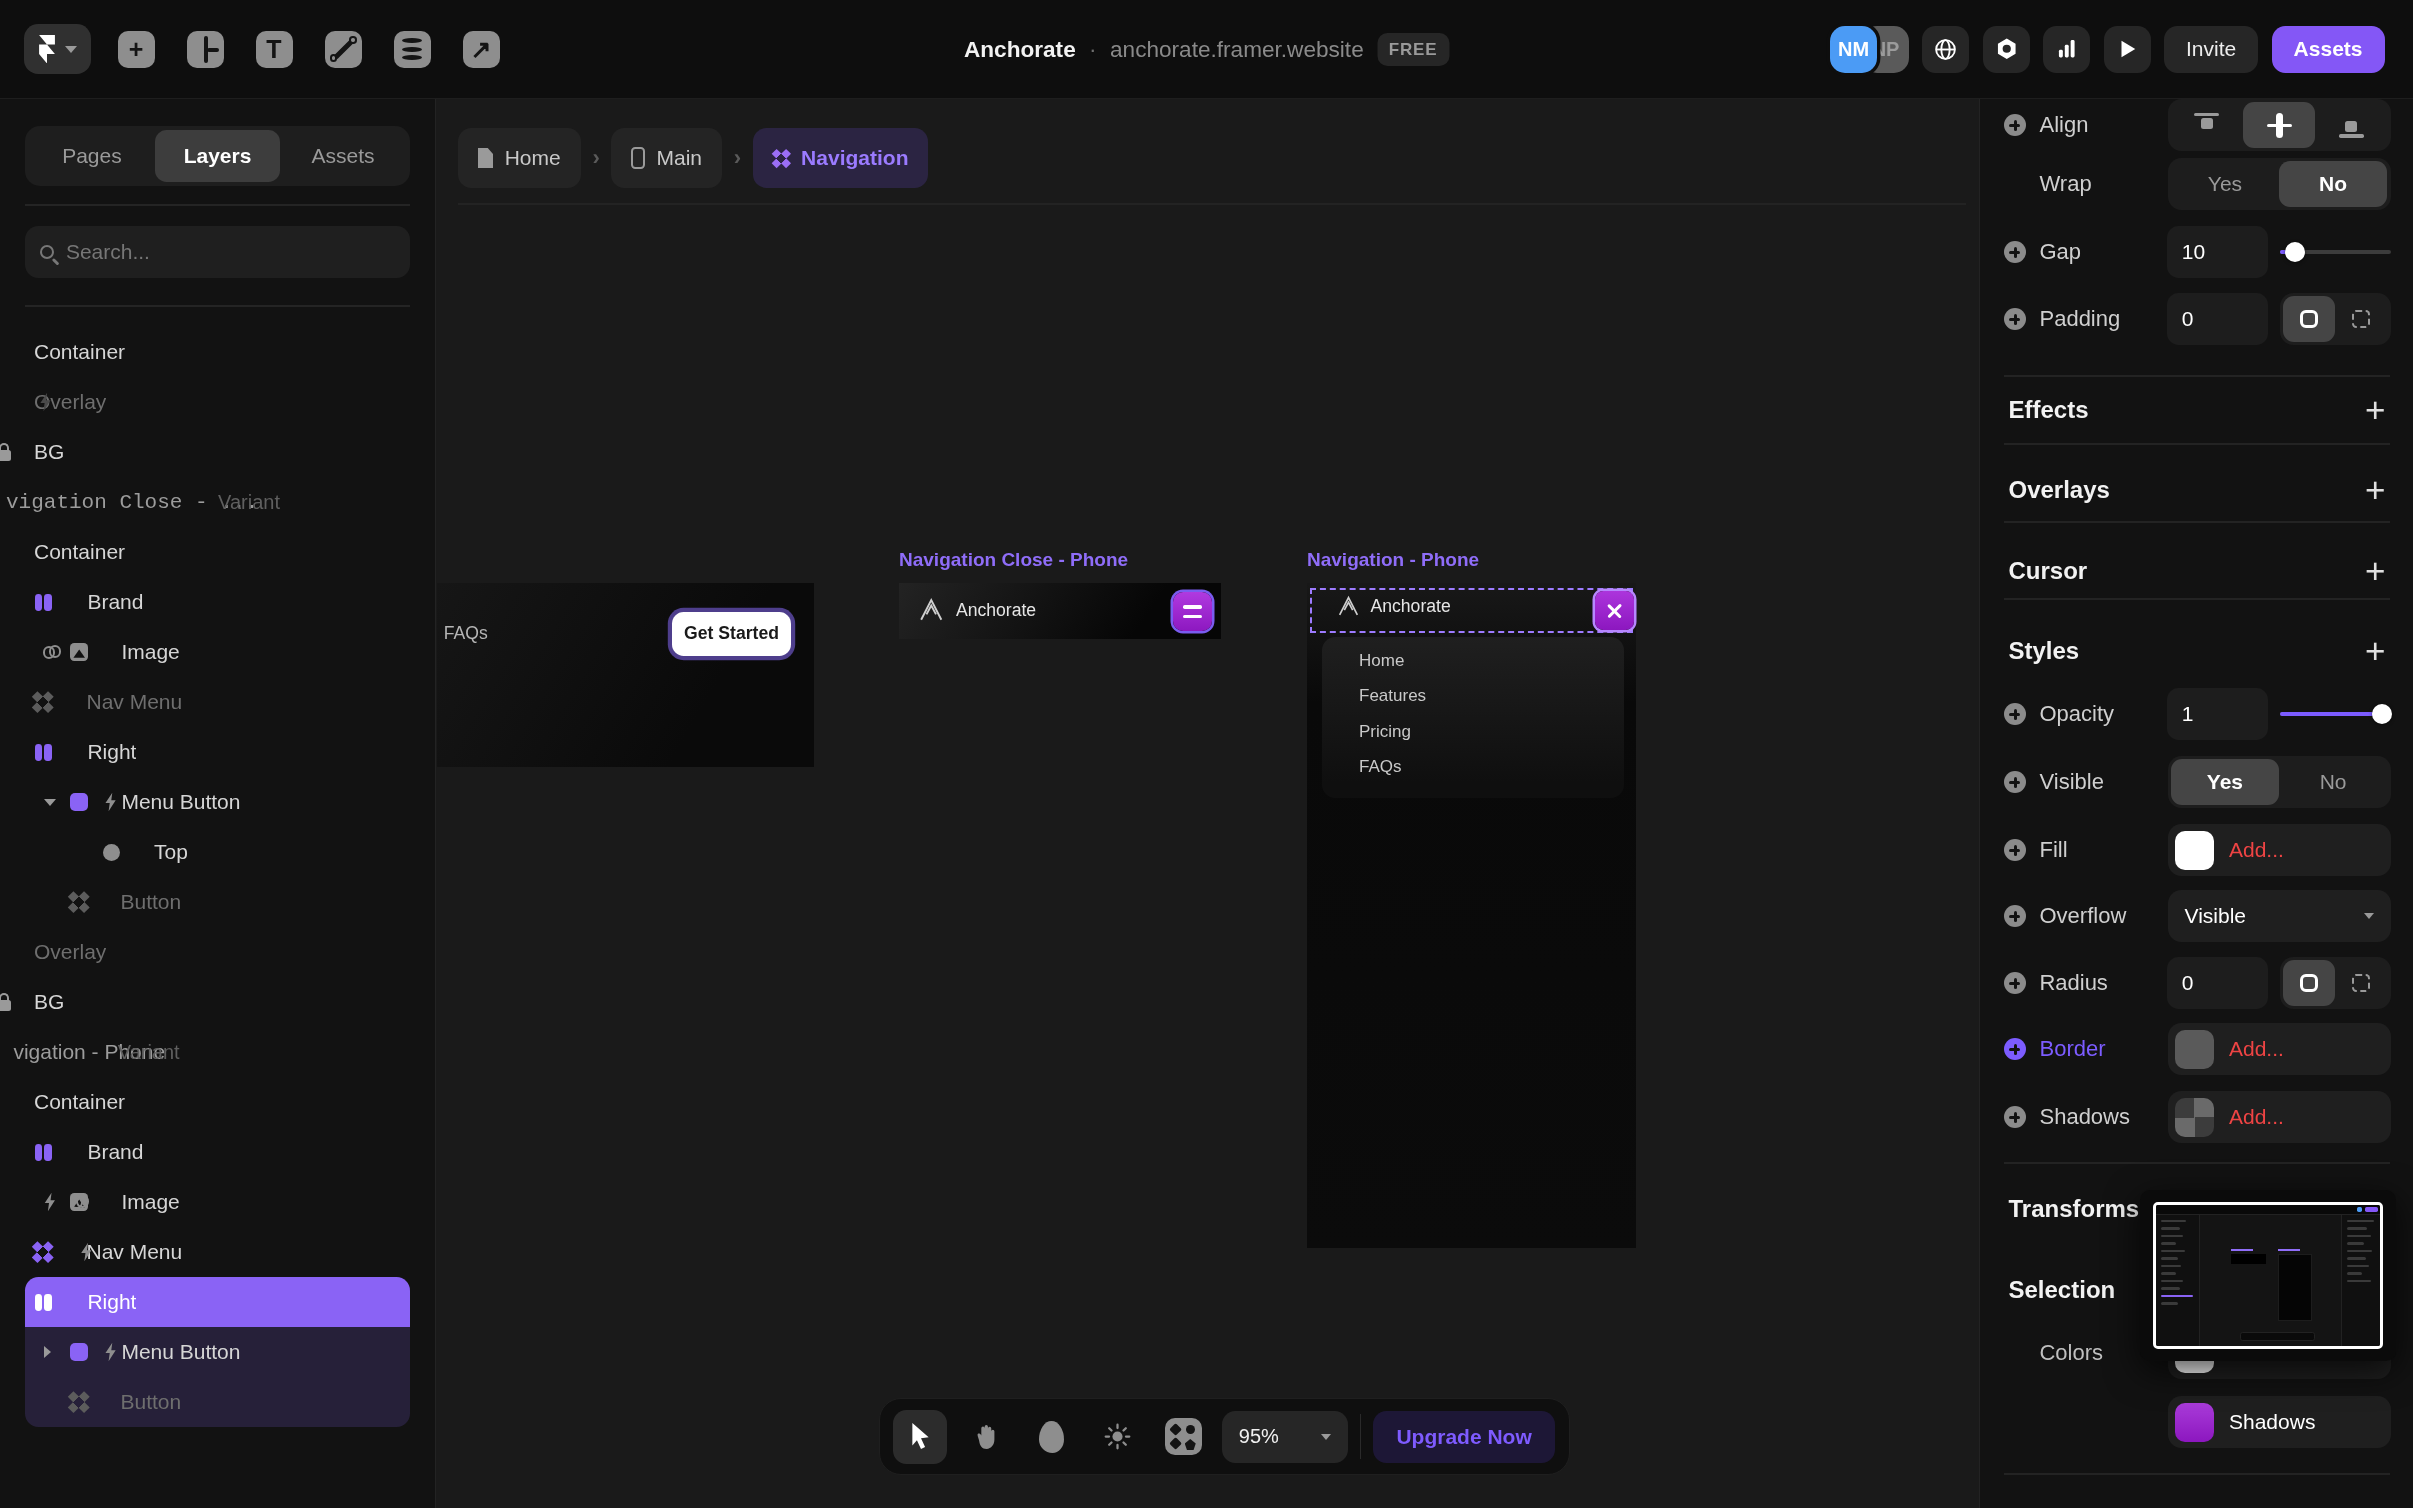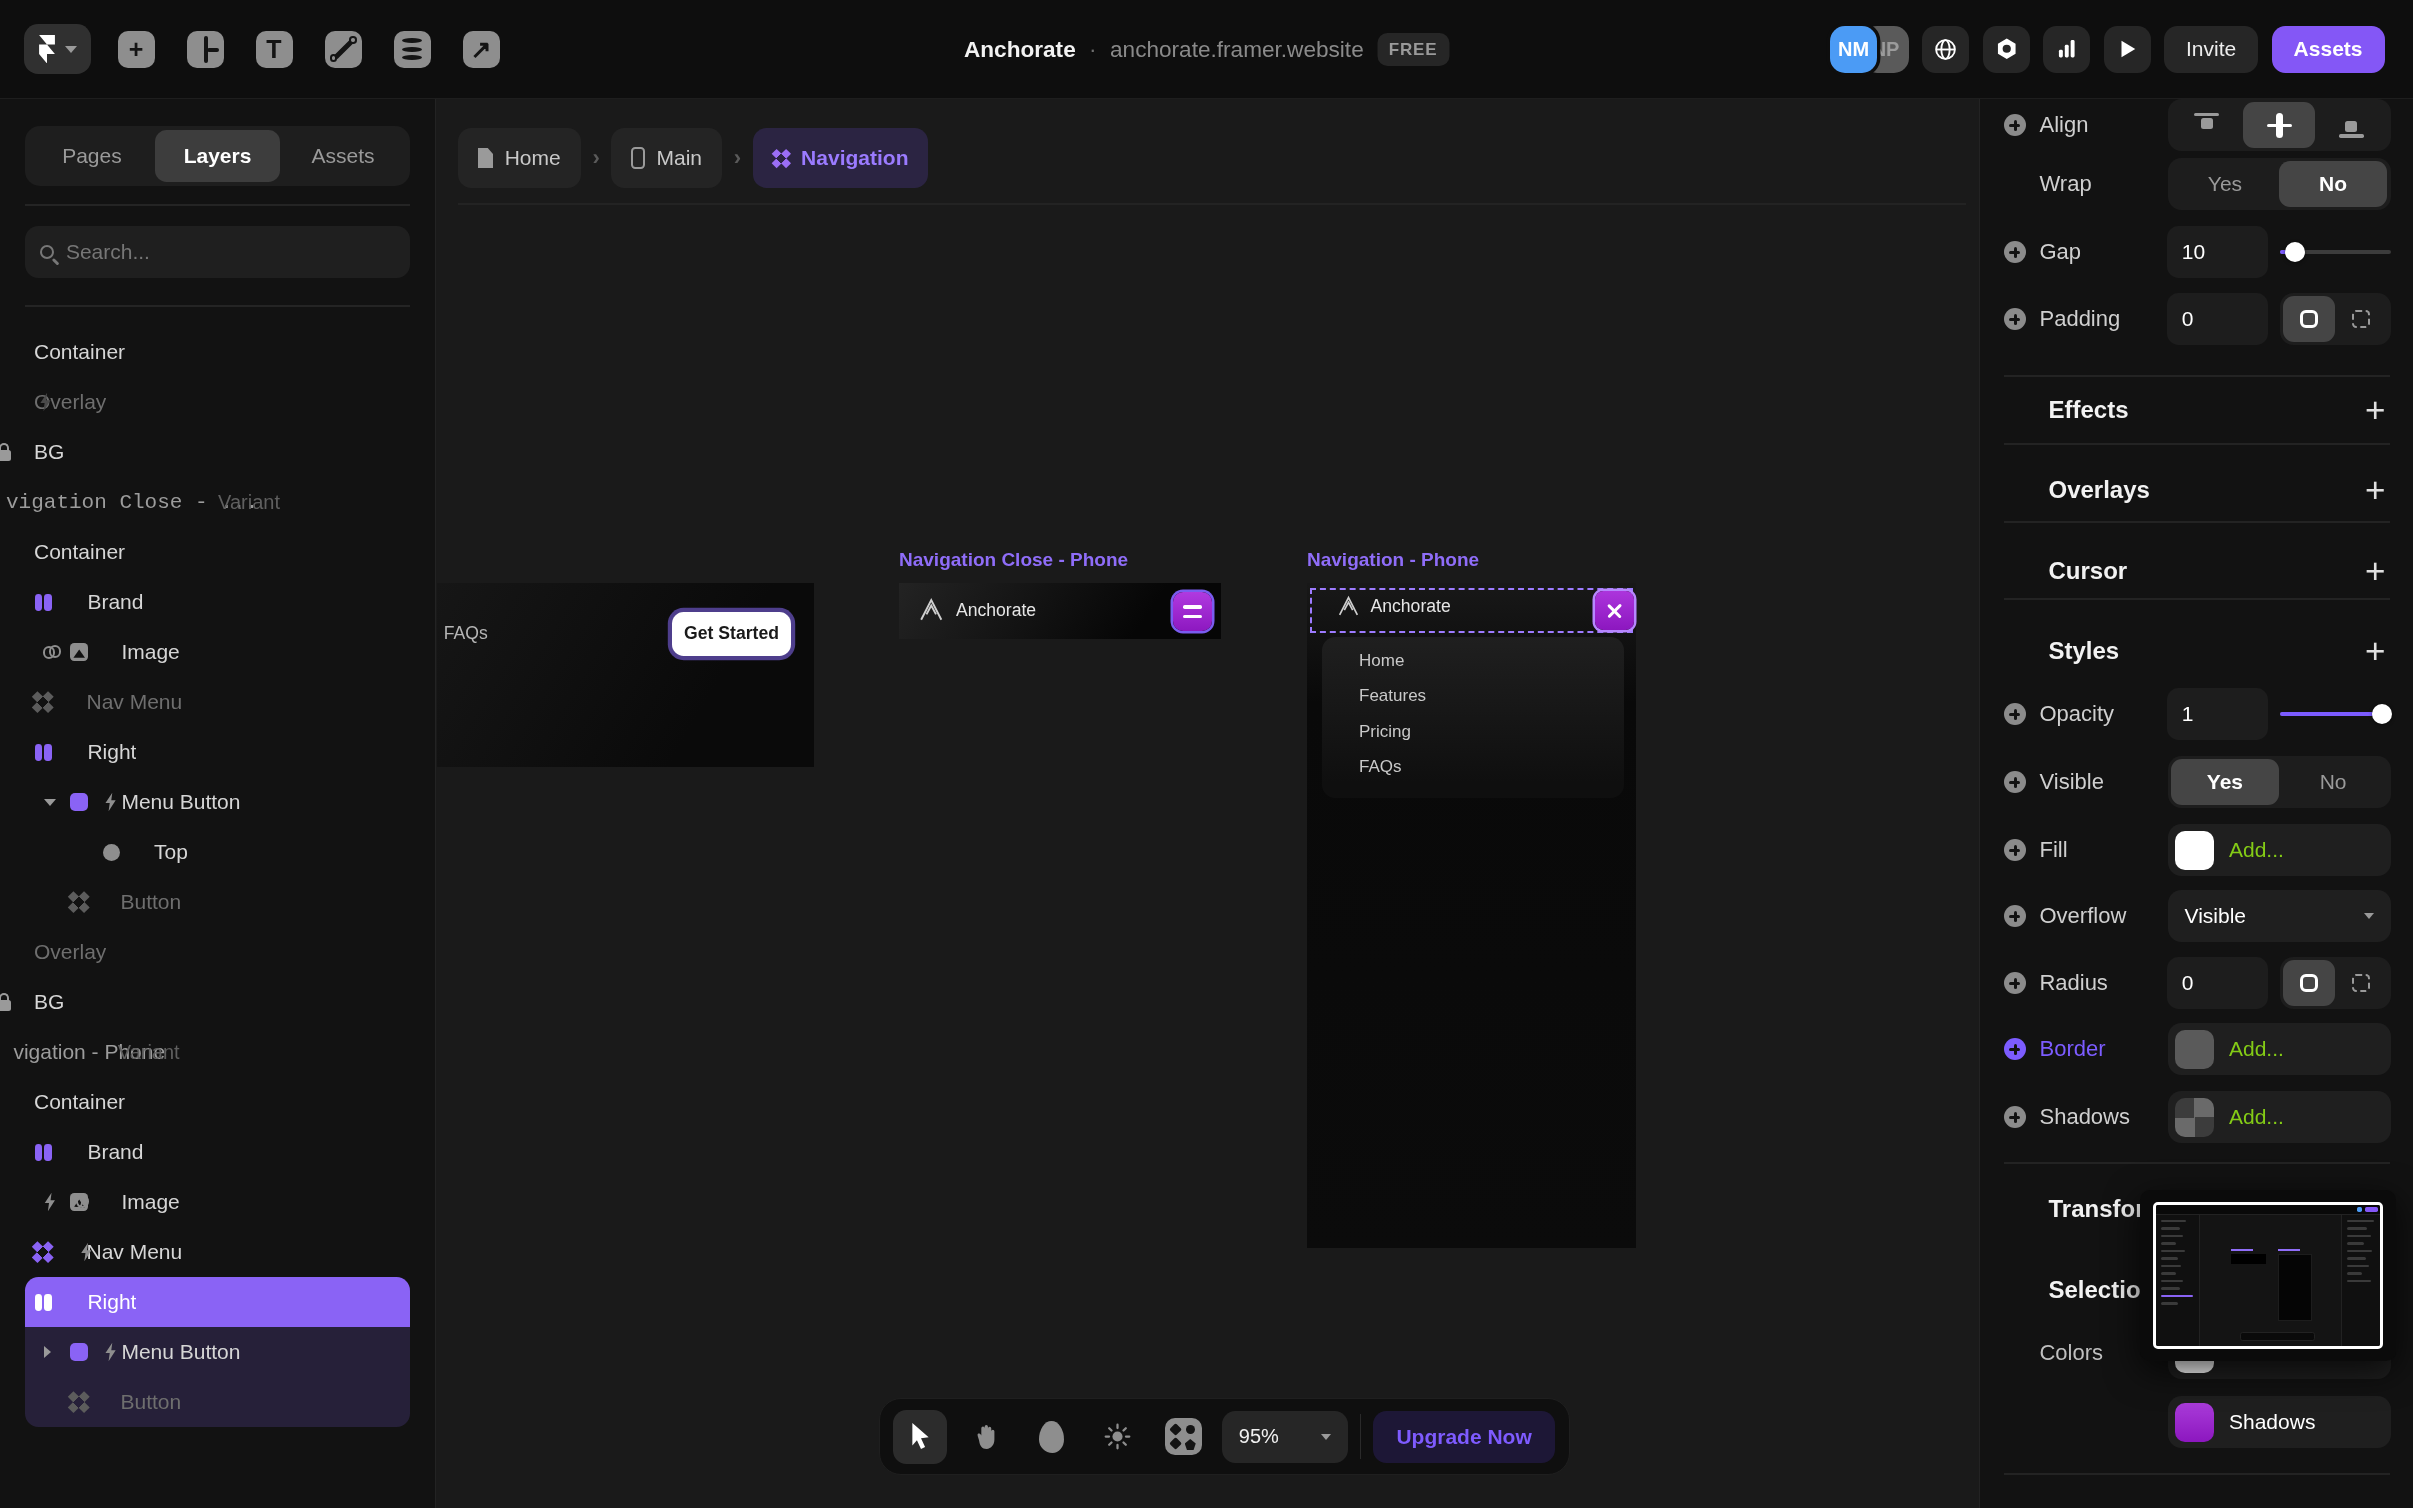--- a/index.html
+++ b/index.html
@@ -184,27 +184,27 @@
                color:#9A9A9A; font-size:21px; cursor:pointer; }
   .seg .cell.on { background:#454545; color:#FFFFFF; font-weight:600; }
   .numbox { width:101px; height:52px; background:#1D1D1D; border-radius:11.7px; display:flex;
             align-items:center; padding-left:15px; color:#FFFFFF; font-size:21px; cursor:text; }
   .slider { position:relative; width:111px; height:52px; display:flex; align-items:center; cursor:pointer; }
   .slider .track { position:absolute; left:0; right:0; height:4.2px; background:#3C3C3C; border-radius:2.5px; }
   .slider .prog { position:absolute; left:0; height:4.2px; background:#7C5CFF; border-radius:2.5px; }
   .slider .knob { position:absolute; width:20px; height:20px; background:#FFFFFF; border-radius:50%;
                   transform:translateX(-50%); box-shadow:0 0.8px 3.4px rgba(0,0,0,.6); }
   .hdr { position:absolute; left:0; width:434px; height:52px; display:flex; align-items:center; padding:0 28.5px; }
-  .hdr .htxt { color:#F2F2F2; font-size:24px; font-weight:600;margin-left:40px; }
+  .hdr .htxt { color:#F2F2F2; font-size:24px; font-weight:600; }
   .hdr .hplus { margin-left:auto; color:#E0E0E0; font-size:35px; font-weight:300; line-height:0; cursor:pointer; }
   .pdivider { position:absolute; left:23.5px; right:23.5px; height:1.7px; background:#232323; }
   .field { width:223px; height:52px; background:#1F1F1F; border-radius:13.4px; display:flex;
            align-items:center; gap:15px; padding:0 7.5px; cursor:pointer; }
   .swatch { width:39px; height:39px; border-radius:10px; flex:none; }
-  .field .ftxt { color:#84cc16; font-size:21px; }
+  .field .ftxt { color:#ef4444; font-size:21px; }
   .field .ftxt.white { color:#FFFFFF; }
   .selectbox { width:223px; height:52px; background:#1F1F1F; border-radius:13.4px; display:flex;
                align-items:center; justify-content:space-between; padding:0 17px; cursor:pointer; }
   .selectbox .stxt { color:#FFFFFF; font-size:21px; }
   .ico-sq { width:18.4px; height:18.4px; border:3.4px solid #FFFFFF; border-radius:5.9px; }
   .ico-corners { width:18.4px; height:18.4px; border:2.5px dashed #9A9A9A; border-radius:4.2px; }
   .alg { position:relative; width:30px; height:25px; }
   .alg .bar { position:absolute; left:2.5px; right:2.5px; height:3.4px; background:#9A9A9A; border-radius:1.7px; }
   .alg .blk { position:absolute; left:9.2px; width:11.7px; height:11px; background:#9A9A9A; border-radius:2.5px; }
   .alg.top .bar{top:0;} .alg.top .blk{top:5.9px;}

